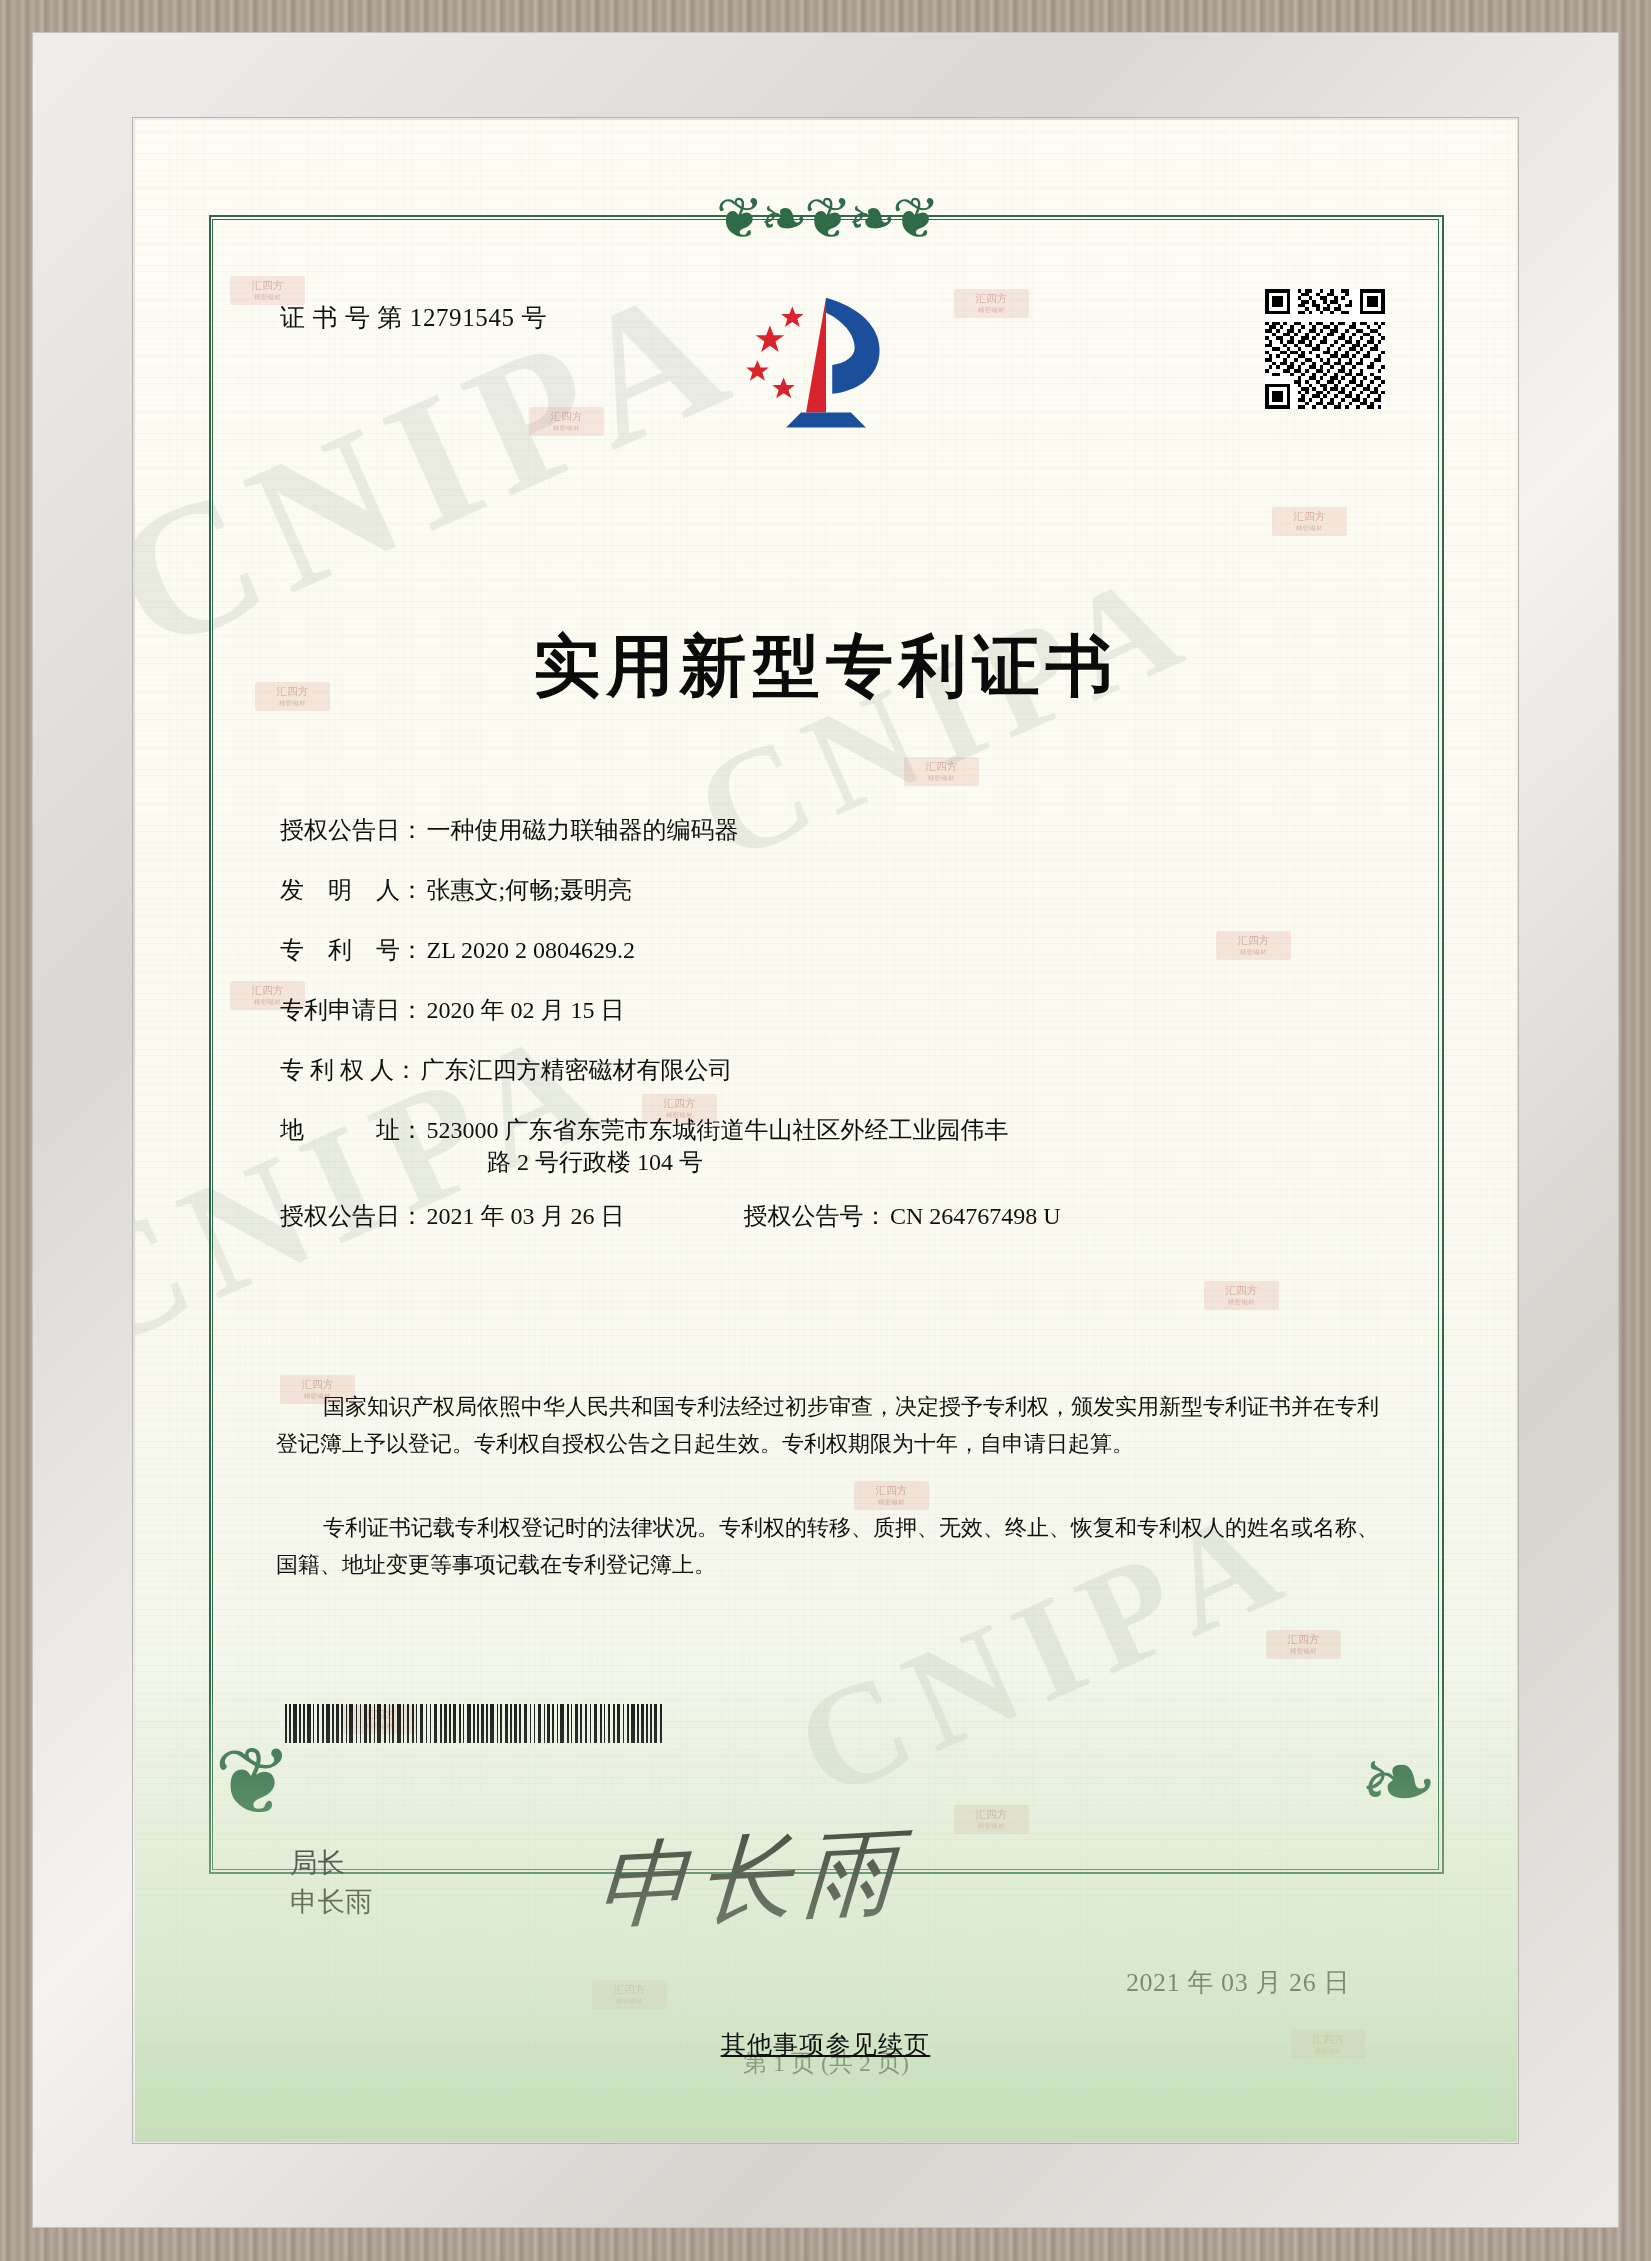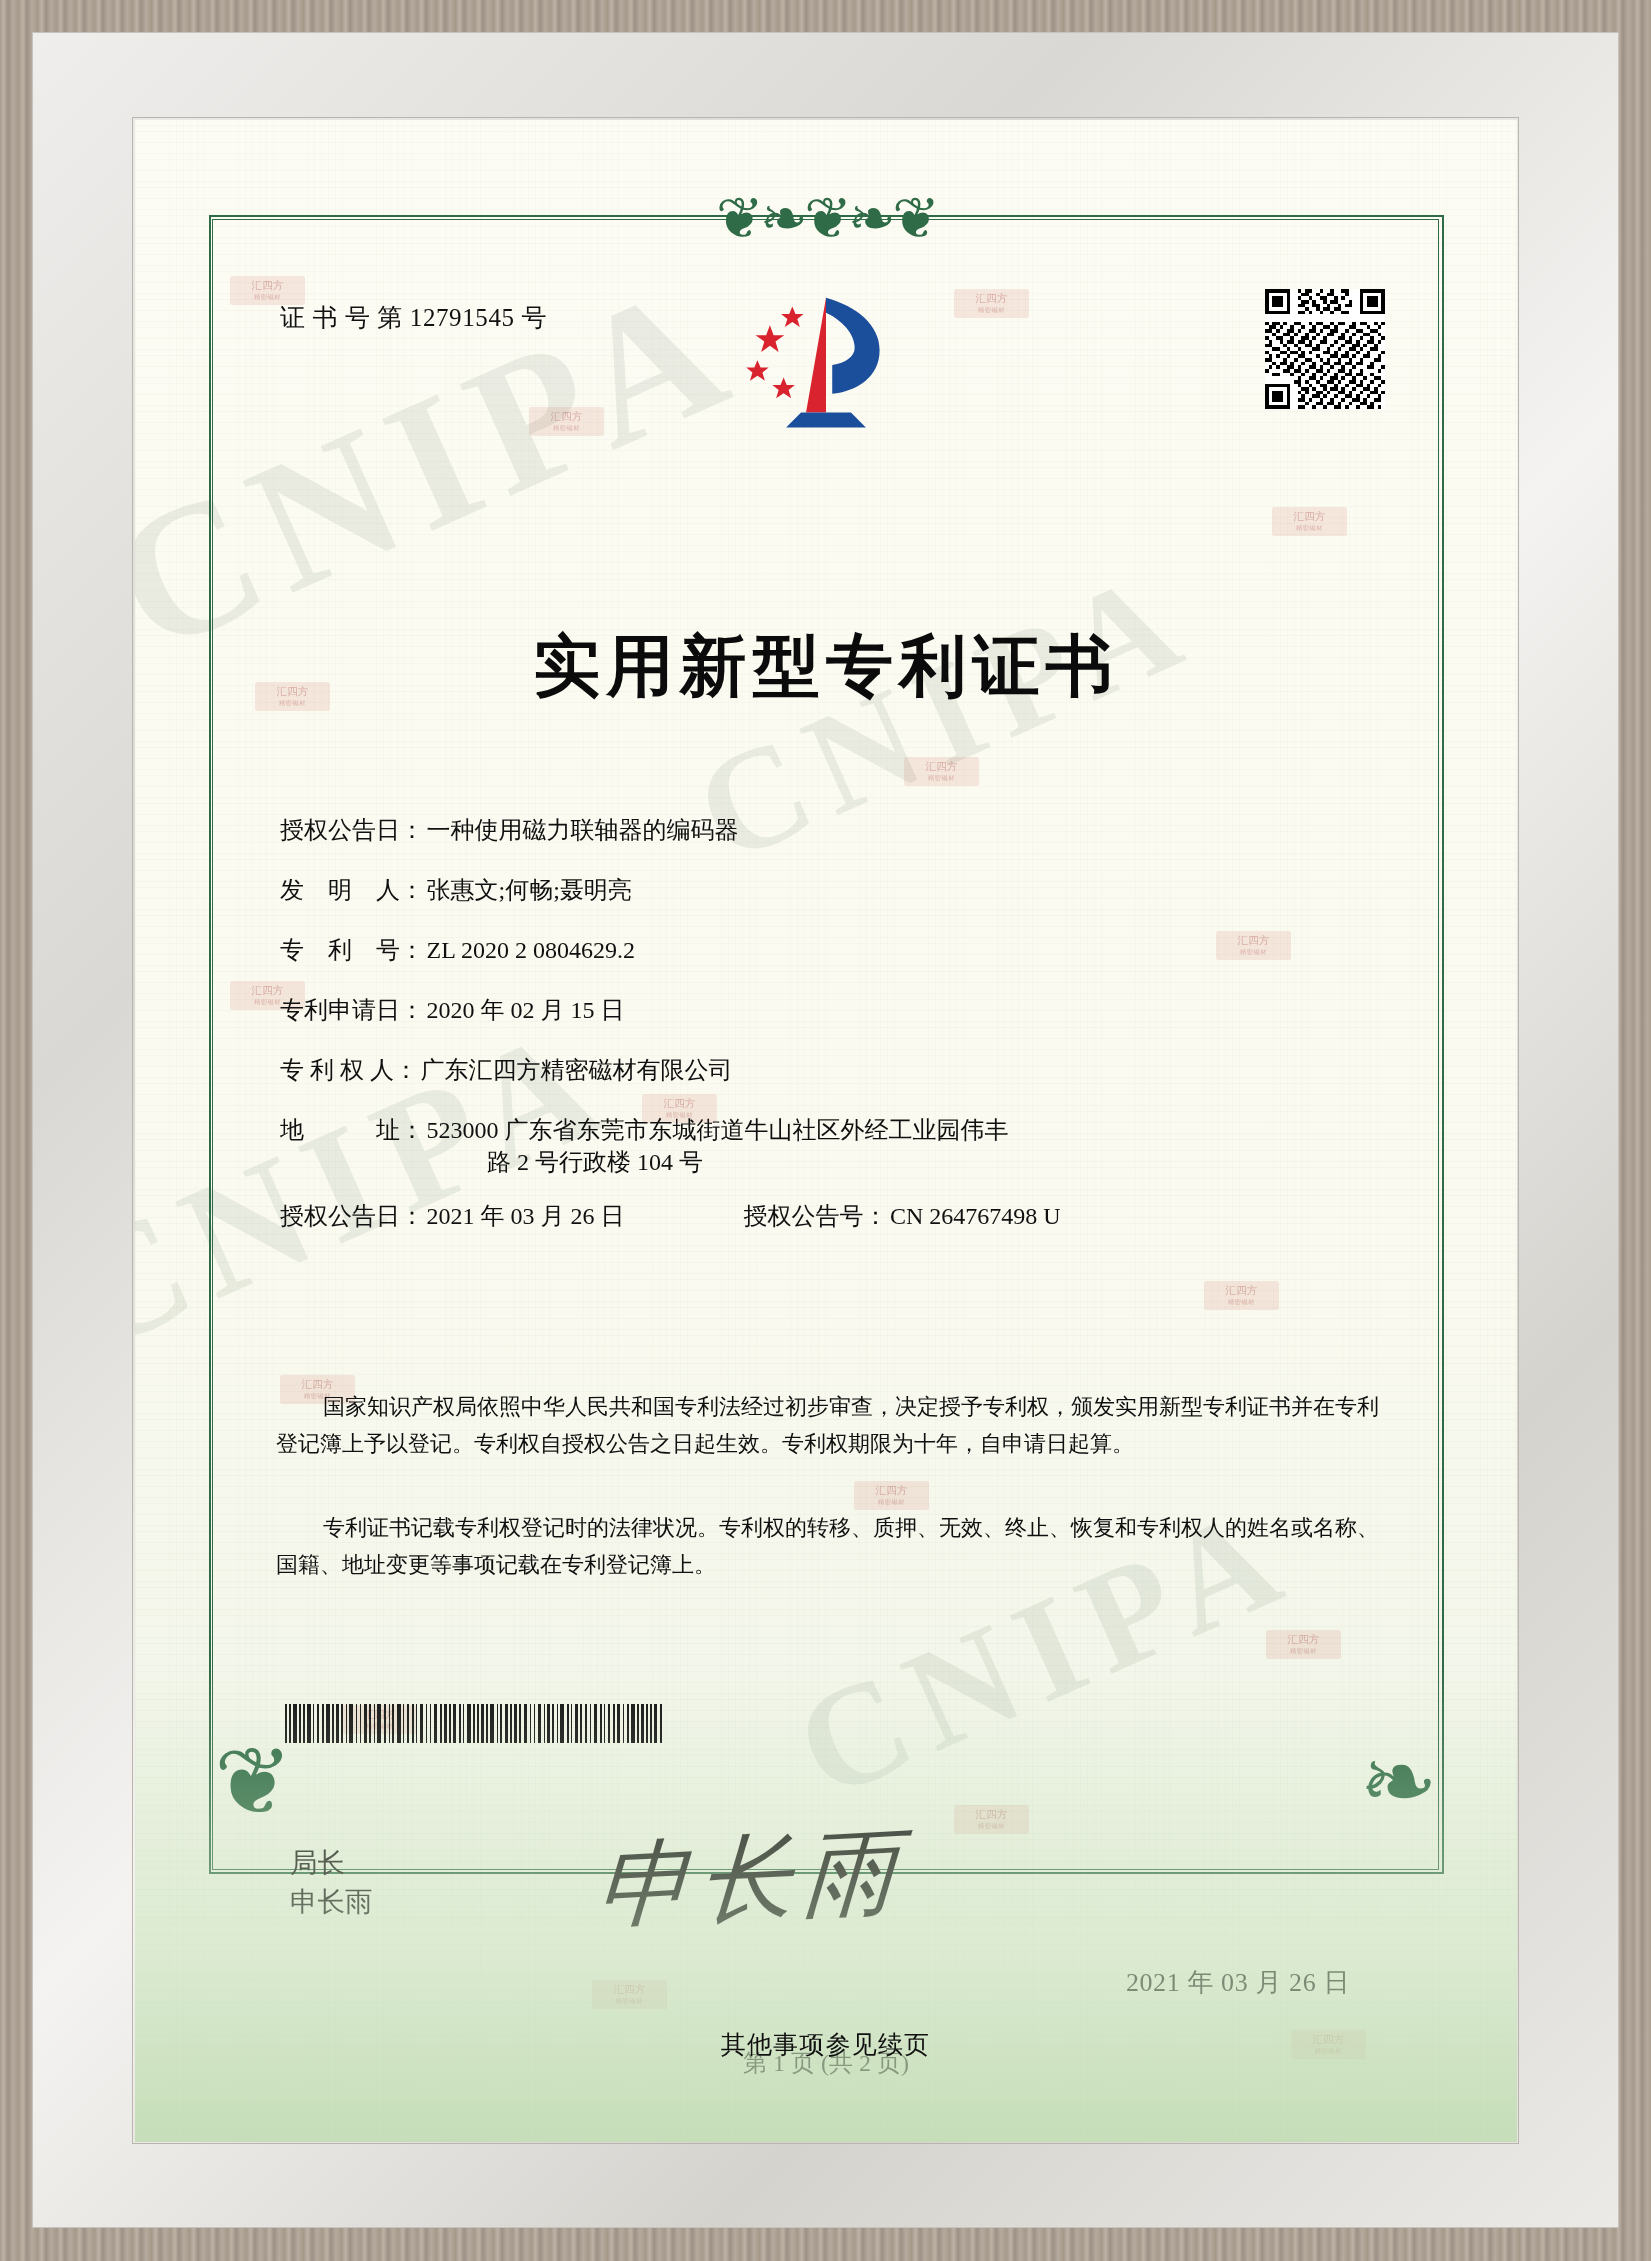--- a/index.html
+++ b/index.html
@@ -269,20 +269,21 @@
     color: #101010;
   }
   .footer-note {
     position: absolute;
     left: 0; right: 0;
     top: 2028px;
     text-align: center;
     font-size: 25px;
     letter-spacing: 1.2px;
     color: #101010;
+    text-decoration: underline;
   }
 </style>
 </head>
 <body>
 
 <div class="frame-outer">
   <div class="frame-bevel"></div>
   <div class="frame-inner-line"></div>
 
   <div class="paper">

